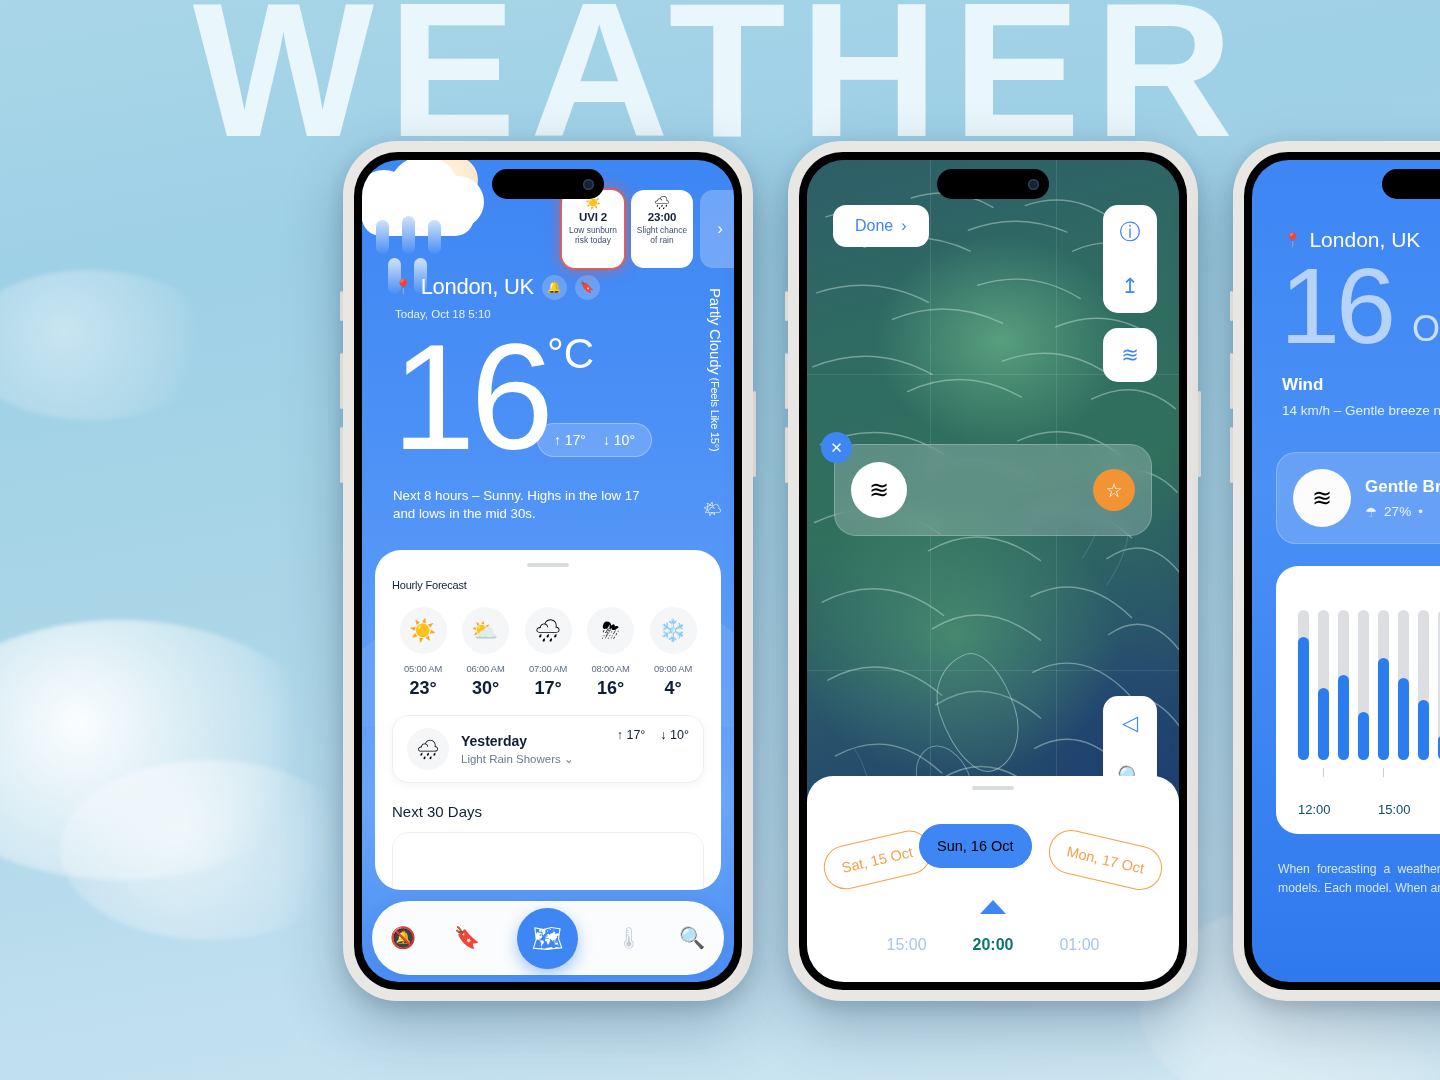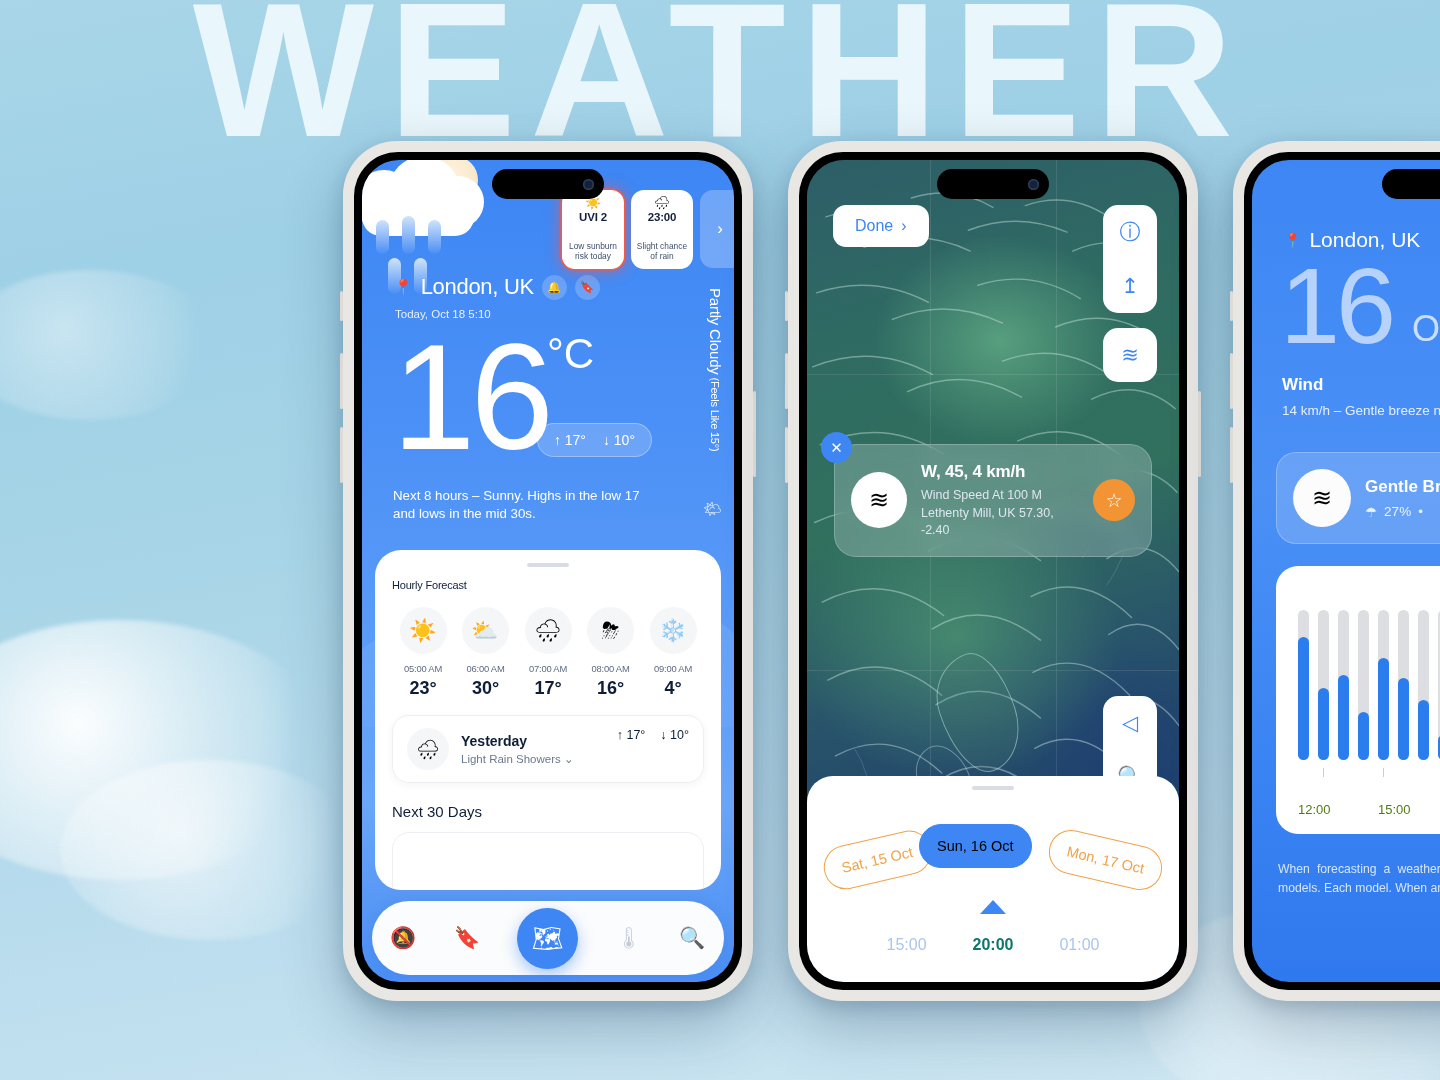--- a/index.html
+++ b/index.html
@@ -138,21 +138,21 @@
     border-radius: 13px;
     padding: 6px 5px 7px;
     text-align: center;
     display: flex; flex-direction: column; align-items: center;
   }
   .info-chip.highlight {
     box-shadow: 0 0 0 1.6px #f05a4a, 0 0 13px 3px rgba(240,90,74,0.55);
   }
   .chip-icon { font-size: 13px; line-height: 1; margin-bottom: 2px; }
   .chip-title { font-size: 11.5px; font-weight: 700; color: #13203a; letter-spacing: -.2px; }
-  .chip-sub { font-size: 8.4px; line-height: 1.22; color: #41506b; margin-top: 18px; }
+  .chip-sub { font-size: 8.4px; line-height: 1.22; color: #41506b; margin-top: 2px; }
   .chip-next {
     width: 40px; height: 78px;
     background: rgba(255,255,255,0.26);
     border-radius: 13px 0 0 13px;
     display: flex; align-items: center; justify-content: center;
     color: #fff; font-size: 17px;
   }
 
   .p1-loc {
     position: absolute; left: 32px; top: 114px;
@@ -442,21 +442,21 @@
     position: relative; width: 11px; height: 150px;
     background: #dcdee2; border-radius: 7px;
   }
   .bar-fill {
     position: absolute; left: 0; bottom: 0; width: 100%;
     background: #2b7ced; border-radius: 7px;
   }
   .bar-axis { display: flex; gap: 9px; margin-top: 7px; }
   .tick { width: 11px; text-align: center; color: #b9bec6; font-size: 9px; }
   .x-lbls { position: absolute; left: 22px; right: 22px; top: 236px; display: flex; }
-  .x-lbl { font-size: 13px; color: #4d7c0f; position: absolute; white-space: nowrap; }
+  .x-lbl { font-size: 13px; color: #0c4a6e; position: absolute; white-space: nowrap; }
   .p3-para {
     position: absolute; left: 26px; right: -56px; top: 700px;
     font-size: 12.2px; line-height: 1.52;
     color: #d6e6fb;
     text-align: justify;
   }
 </style>
 </head>
 <body>
 
@@ -687,25 +687,20 @@
           <div class="mc">≋</div>
         </div>
         <div class="map-ctl" style="top:536px;">
           <div class="mc">◁</div>
           <div class="mc">🔍</div>
         </div>
 
         <div class="dc-close">✕</div>
         <div class="detail-card">
           <div class="dc-ic">≋</div>
-          <div>
-            <div class="dc-title">W, 45, 4 km/h</div>
-            <div class="dc-sub">Wind Speed At 100 M</div>
-            <div class="dc-sub" style="margin-top:1px;">Lethenty Mill, UK 57.30, -2.40</div>
-          </div>
           <div class="dc-star">☆</div>
         </div>
 
         <div class="map-sheet">
           <div class="grabber"></div>
           <div class="chips-dates">
             <div class="date-chip" style="left:16px; top:30px; transform:rotate(-13deg);">Sat, 15 Oct</div>
             <div class="date-chip active" style="left:50%; top:16px; margin-left:-74px;">Sun, 16 Oct</div>
             <div class="date-chip" style="right:16px; top:30px; transform:rotate(13deg);">Mon, 17 Oct</div>
             <div class="tri"></div>

